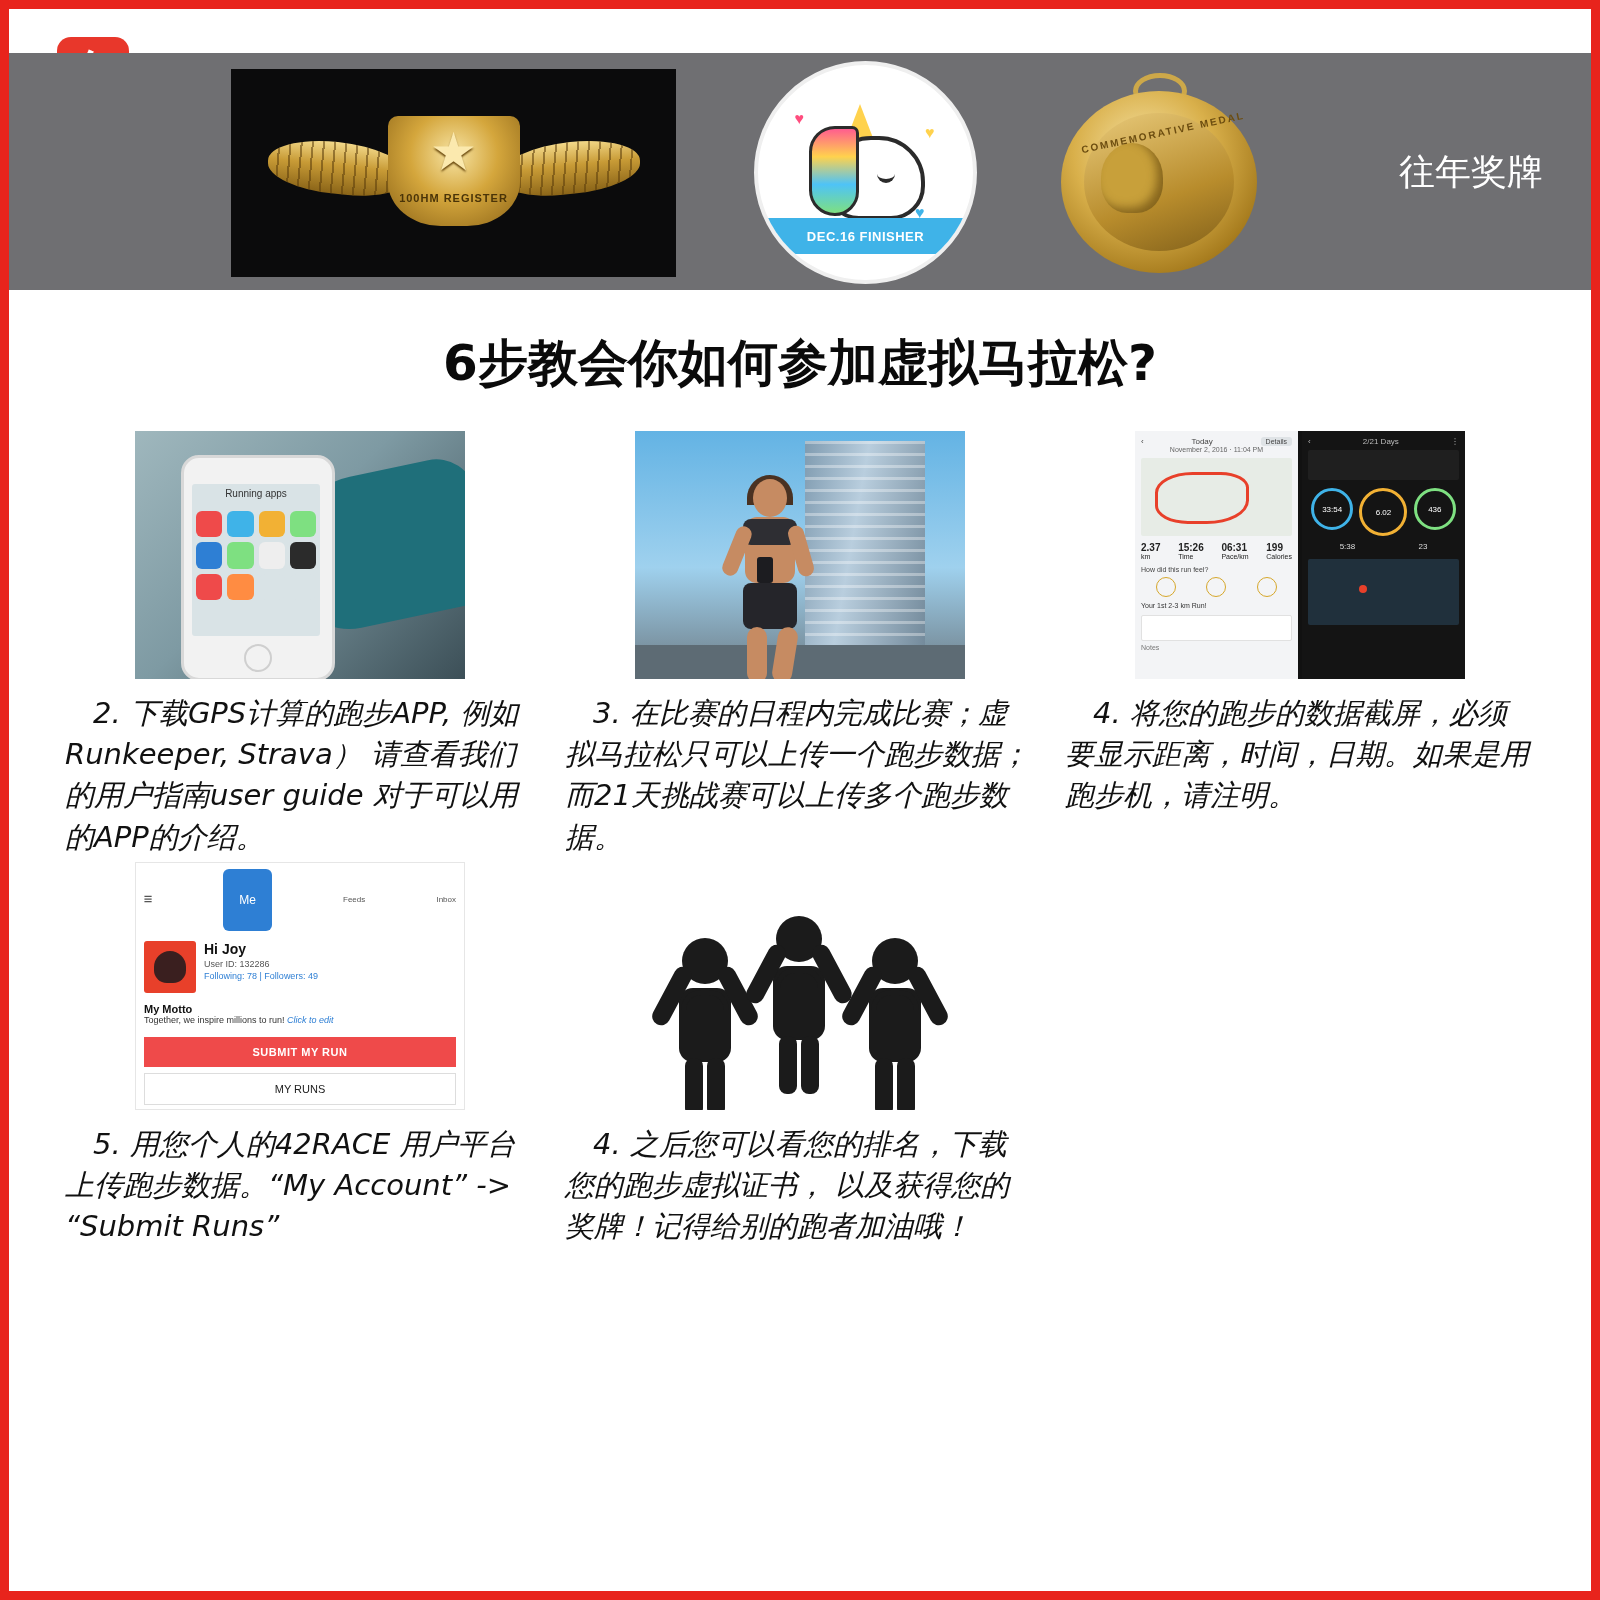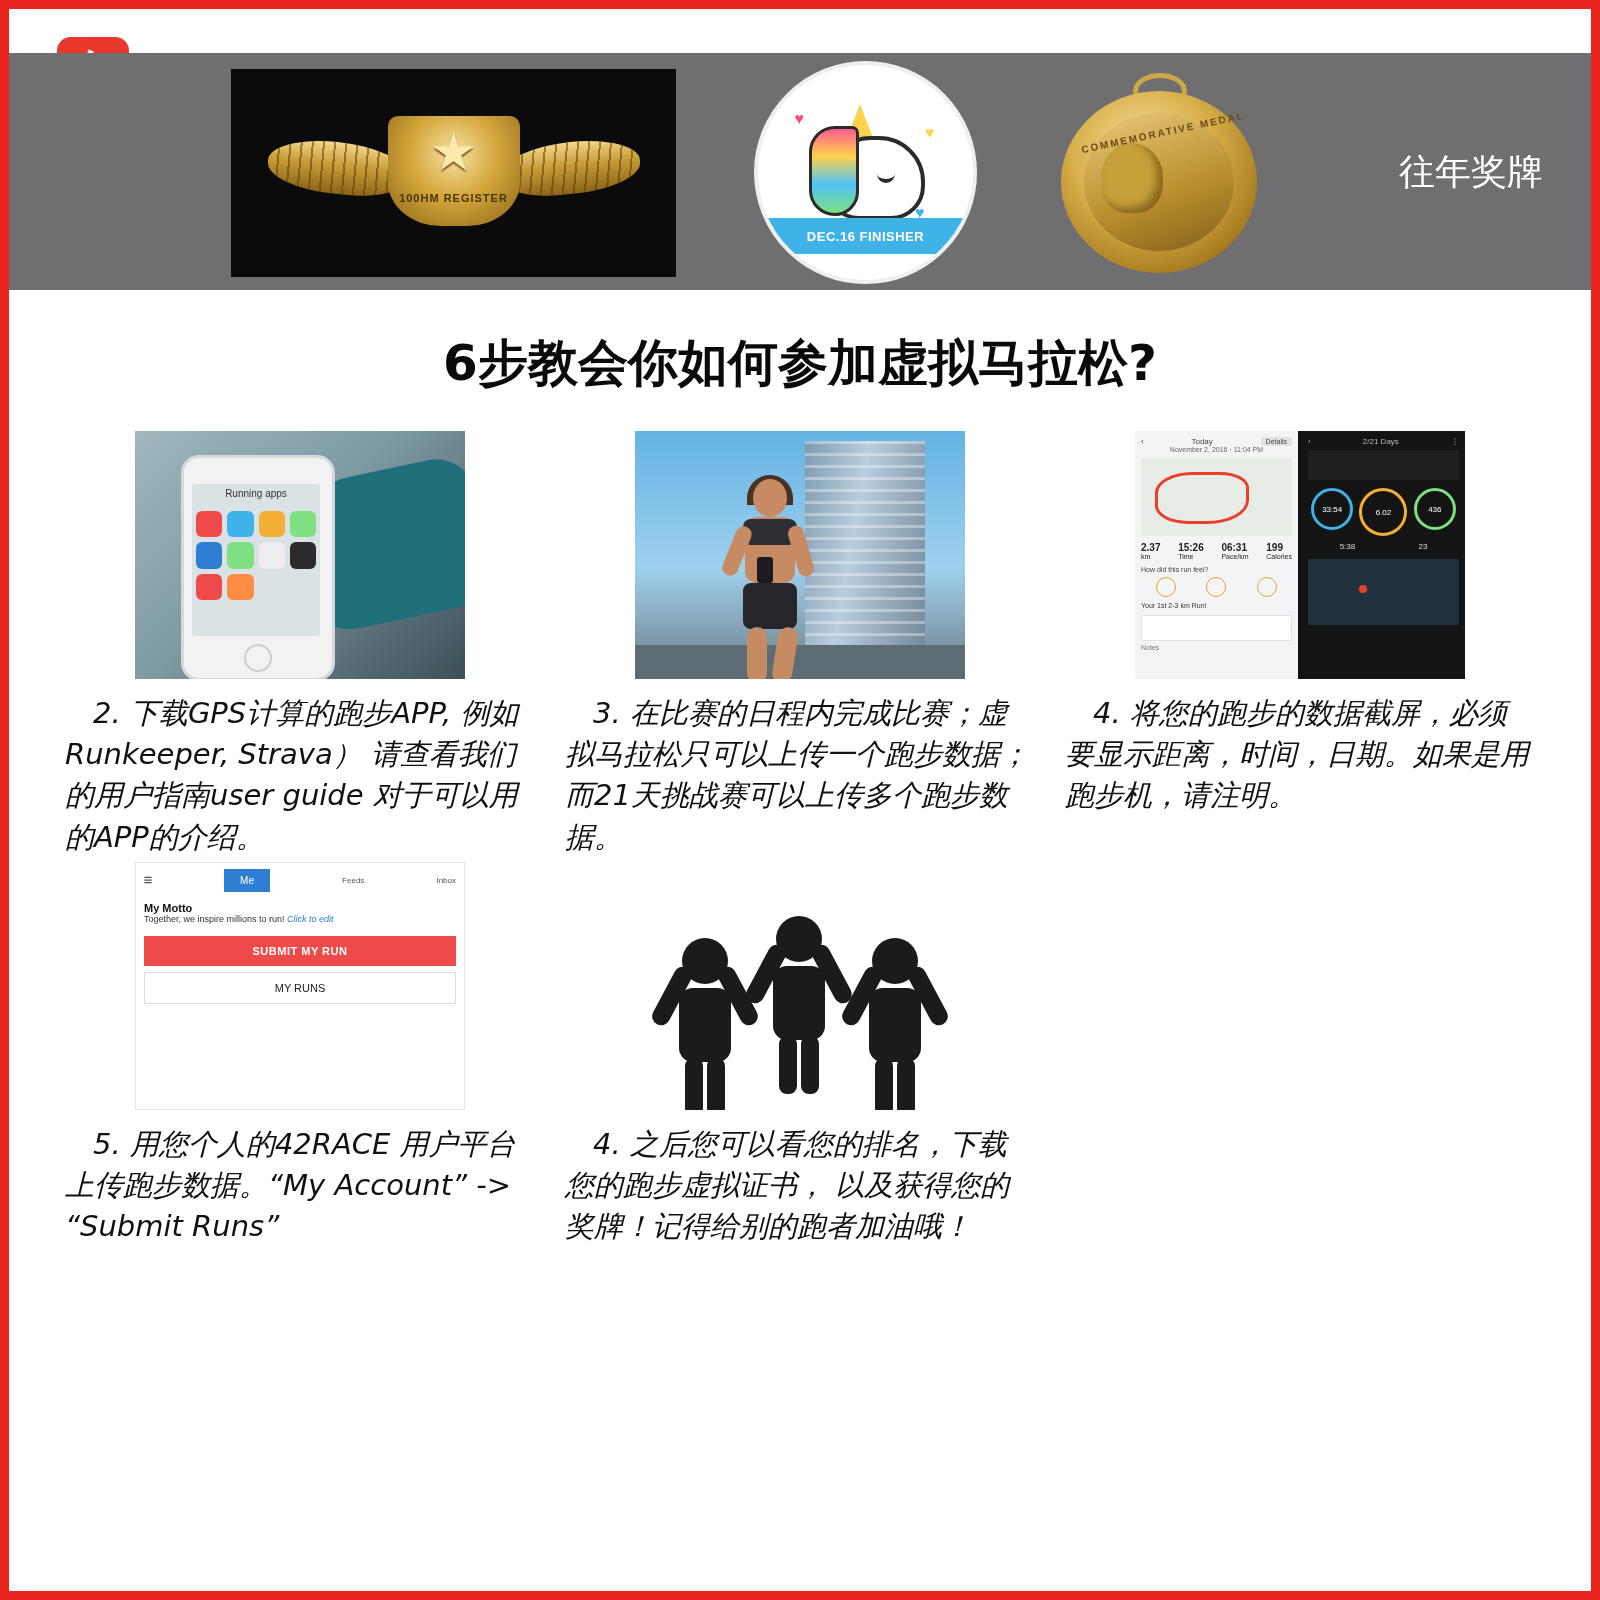--- a/index.html
+++ b/index.html
@@ -488,21 +488,21 @@
   
   .art-account {
     width: 330px; height: 248px;
     background: #fff;
     border: 1px solid #e6e6e6;
     box-sizing: border-box;
     padding: 6px 8px;
     position: relative;
   }
   .acc-nav { display:flex; align-items:center; justify-content:space-between; font-size:8px; color:#555; }
-  .acc-tab { background:#2e7fd4; color:#fff; border-radius:0; padding:6px 16px; font-size:10px; text-align:center; }
+  .acc-tab { background:#2e7fd4; color:#fff; border-radius:6px; padding:24px 16px; font-size:12px; text-align:center; }
   .acc-profile { display:flex; gap:8px; margin-top:10px; }
   .acc-avatar { width:52px; height:52px; background:#e8402a; border-radius:3px; position:relative; }
   .acc-avatar:after { content:""; position:absolute; left:10px; top:10px; width:32px; height:32px; background:#3a1f1f; border-radius:50% 50% 40% 40%; }
   .acc-name { font-size:14px; font-weight:bold; color:#111; }
   .acc-meta { font-size:9px; color:#555; margin-top:2px; }
   .acc-meta.blue { color:#2e7fd4; }
   .acc-motto-t { margin-top:10px; font-size:11px; font-weight:bold; color:#111; }
   .acc-motto { font-size:9px; color:#333; }
   .acc-motto i { color:#2e7fd4; }
   .acc-submit { margin-top:12px; background:#ef4a4a; color:#fff; text-align:center; font-size:11px; font-weight:bold; padding:9px 0; letter-spacing:.5px; }
@@ -690,20 +690,28 @@
 
     <div class="step">
       <div class="step-img">
         <div class="art-account">
           <div class="acc-nav">
             <span>☰</span>
             <span class="acc-tab">Me</span>
             <span>Feeds</span>
             <span>Inbox</span>
           </div>
+          <div class="acc-profile">
+            <div class="acc-avatar"></div>
+            <div>
+              <div class="acc-name">Hi Joy</div>
+              <div class="acc-meta">User ID: 132286</div>
+              <div class="acc-meta blue">Following: 78 | Followers: 49</div>
+            </div>
+          </div>
           <div class="acc-motto-t">My Motto</div>
           <div class="acc-motto">
             <span>Together, we inspire millions to run!</span>
             <i>Click to edit</i>
           </div>
           <div class="acc-submit">SUBMIT MY RUN</div>
           <div class="acc-myruns">MY RUNS</div>
         </div>
       </div>
       <div class="step-text indent">5. 用您个人的42RACE 用户平台上传跑步数据。“My Account” -&gt; “Submit Runs”</div>

